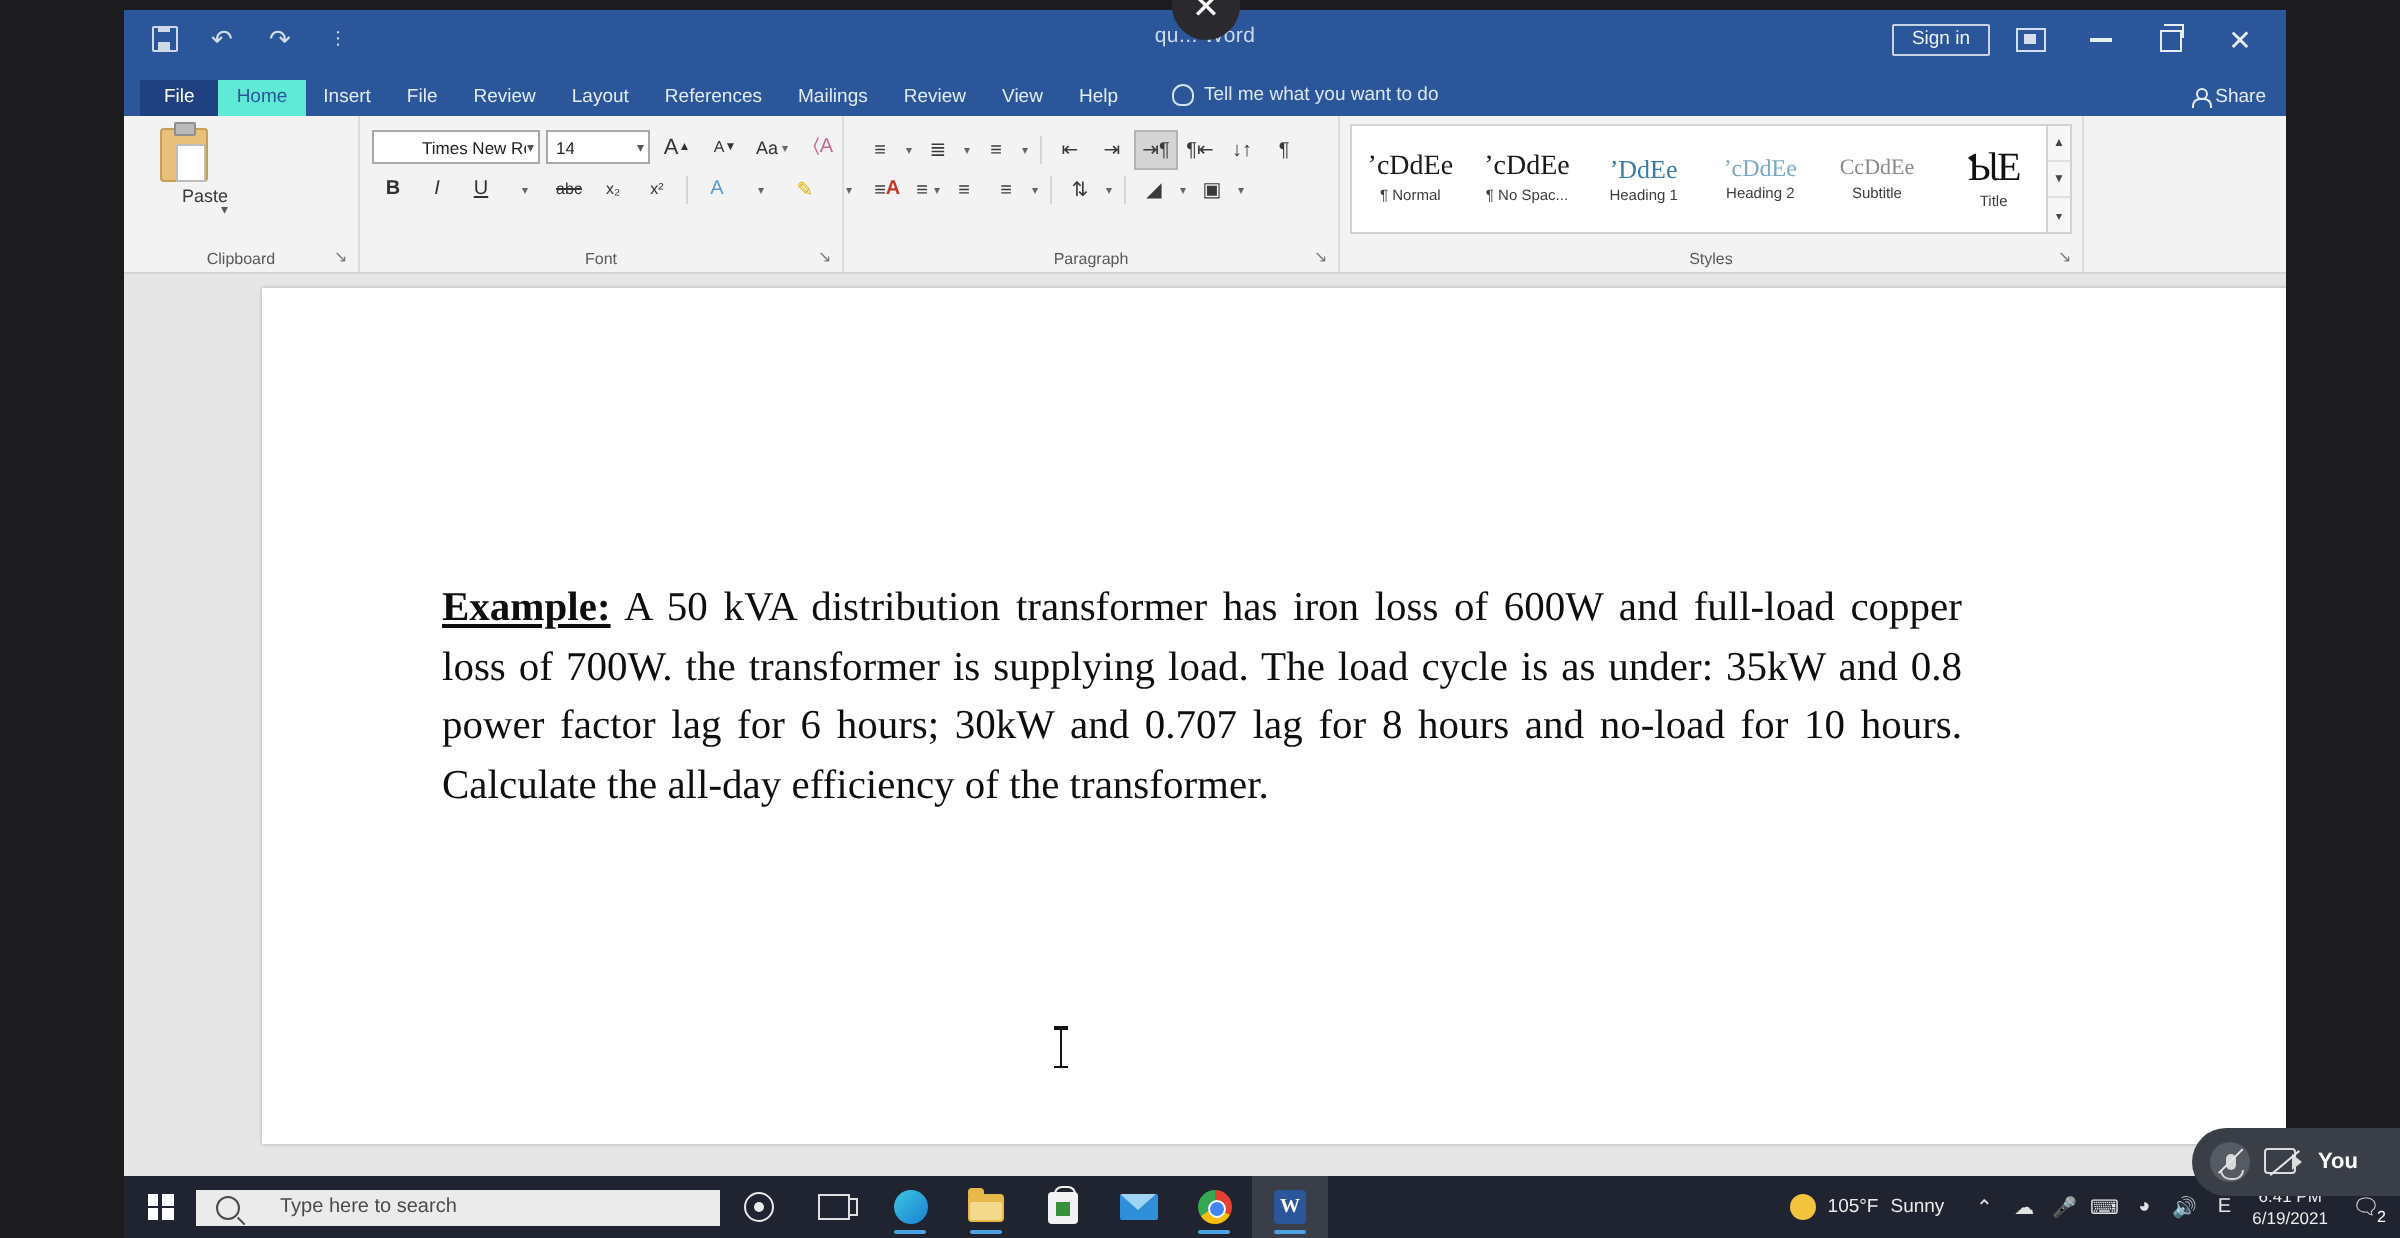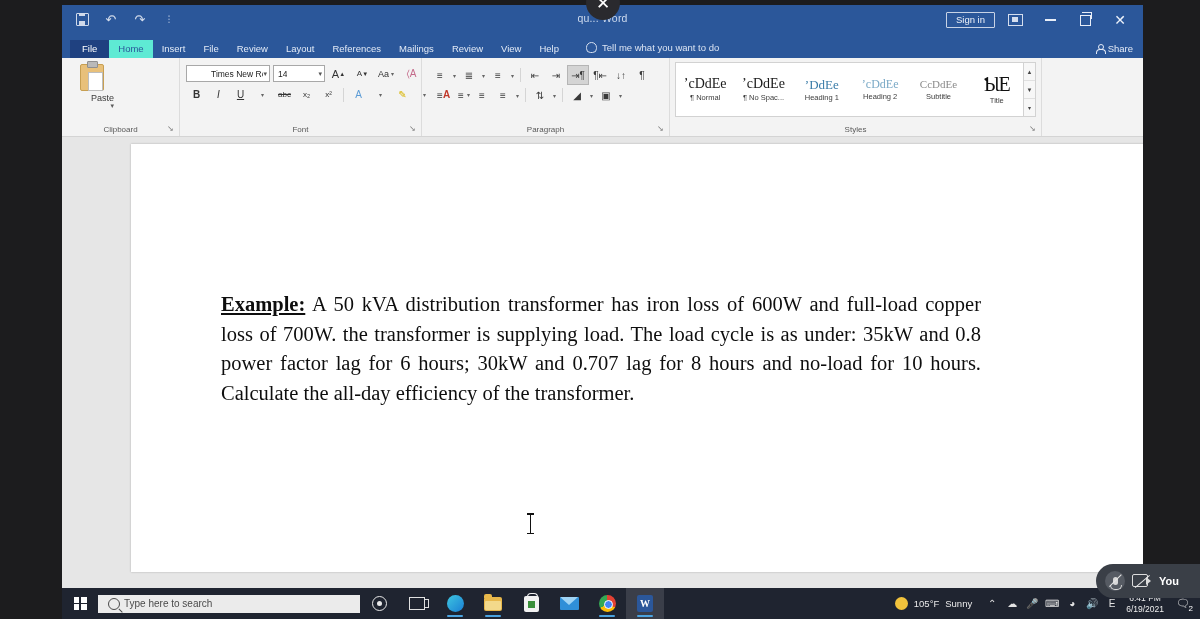--- a/index.html
+++ b/index.html
@@ -364,21 +364,21 @@
   }
   .start-btn {
     width: 36px; height: 31px;
     display:flex; align-items:center; justify-content:center;
   }
   .win-logo { width:13px; height:13px; display:grid; grid-template-columns:1fr 1fr; grid-template-rows:1fr 1fr; gap:1.6px;}
   .win-logo div { background:#ffffff; }
   .tb-search {
     width: 262px; height: 18px;
     background: #ebebeb;
-    display:flex; align-items:center; gap:4px;
+    display:flex; align-items:center; gap:20px;
     padding-left: 10px;
     font-size: 10px; color: #4a4a4a;
     box-sizing:border-box;
   }
   .tb-mag { width:10px;height:10px;border:1.3px solid #4a4a4a;border-radius:50%;position:relative;}
   .tb-mag::after{content:"";position:absolute;right:-3.5px;bottom:-2.5px;width:5px;height:1.3px;background:#4a4a4a;transform:rotate(45deg);}
   .tb-icon {
     width: 38px; height: 31px;
     display:flex; align-items:center; justify-content:center;
     position: relative;

